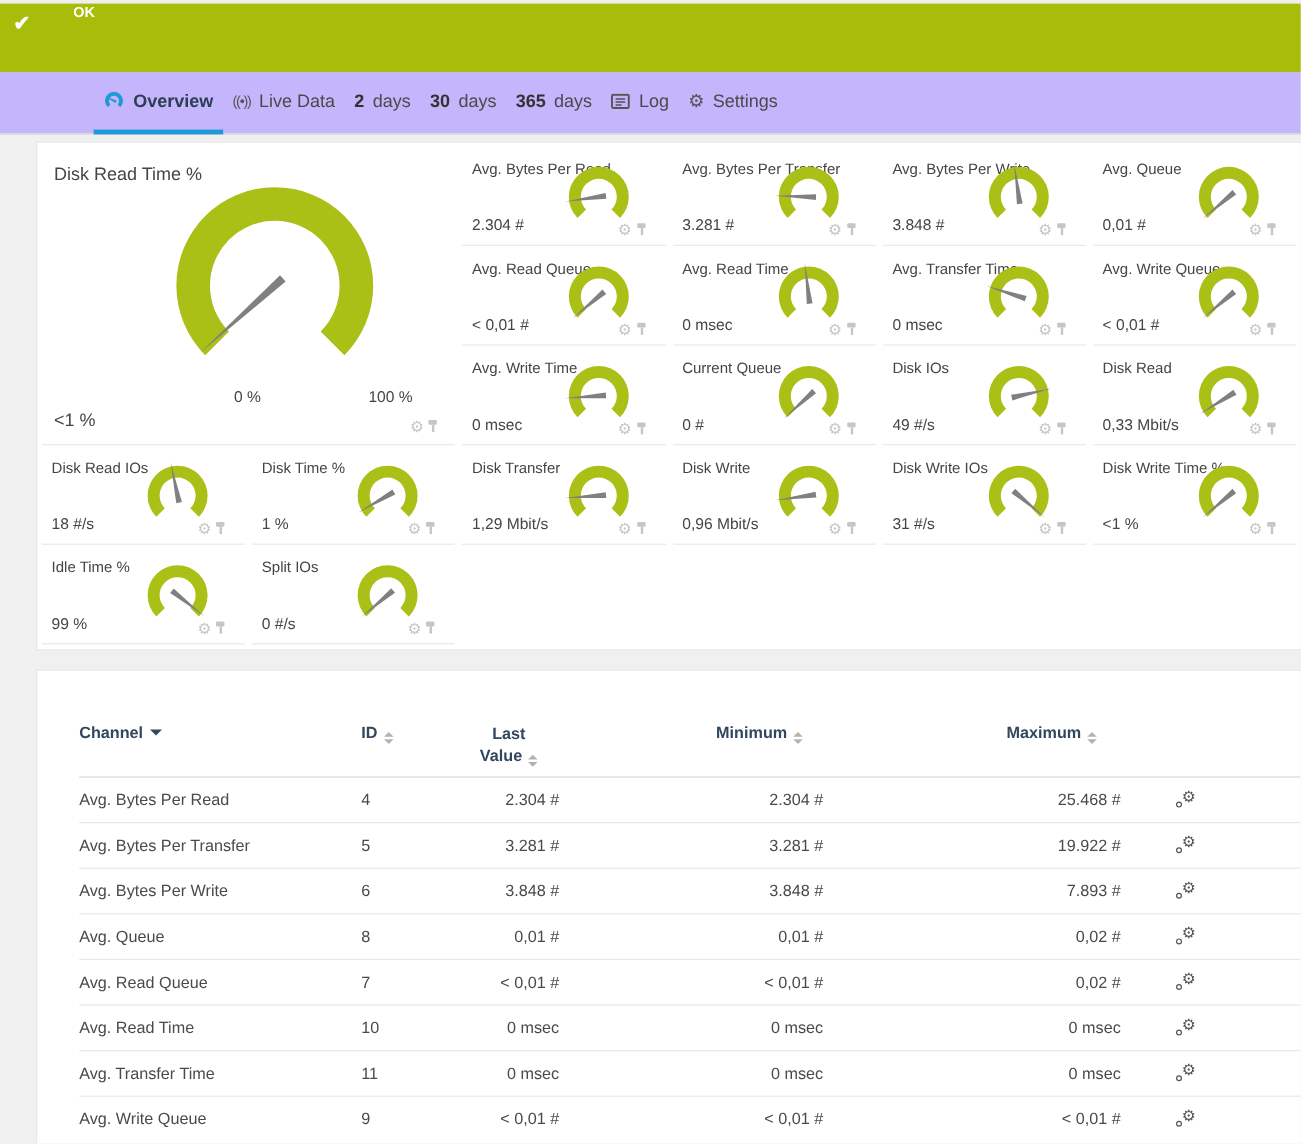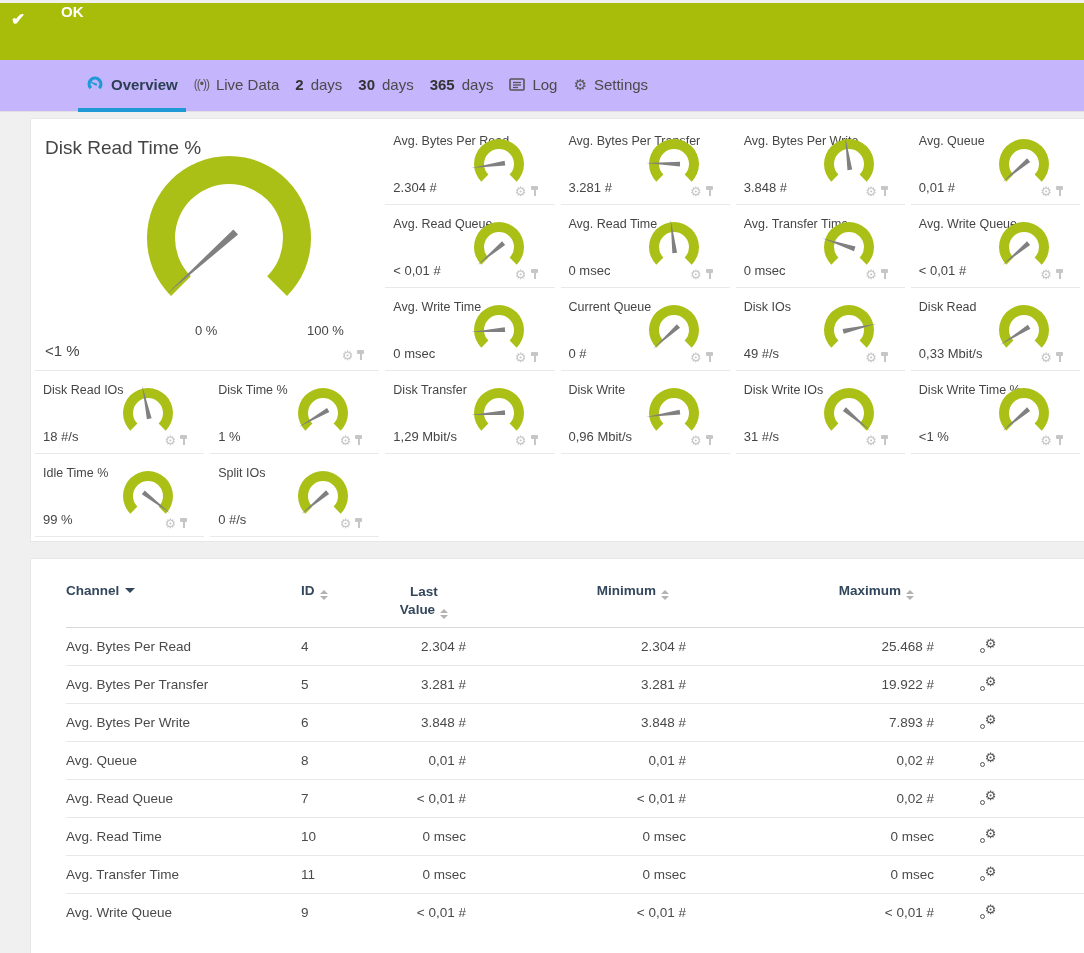--- a/index.html
+++ b/index.html
@@ -8,21 +8,21 @@
 
   
   .topbar { height:57px; background:#a8bc0a; color:#fff; position:relative; }
   .check-icon { position:absolute; left:11px; top:6px; font-size:17px; font-weight:bold; }
   .title-line { padding:5px 0 0 33px; font-size:20px; white-space:nowrap; }
   .sensor-word { font-style:italic; margin-right:7px; }
   .sensor-title { font-weight:bold; }
   .flag-icon { font-size:12px; vertical-align:9px; margin-left:4px; }
   .stars { font-size:14px; letter-spacing:1px; margin-left:26px; display:inline-block;
            transform:translateY(-4px); cursor:pointer; }
-  .status-ok { font-size:15px; font-weight:bold; padding-left:61px; margin-top:3px; }
+  .status-ok { font-size:12px; font-weight:bold; padding-left:61px; margin-top:3px; }
 
   
   .tabs { height:52px; background:#c4b5fd; border-bottom:1px solid #e0e0e0;
           display:flex; align-items:stretch; 
           padding:0 30px 0 78px; }
   .tab { display:flex; align-items:center; gap:7px; font-size:15px; color:#4a4a4a;
          cursor:pointer; padding:0 8px; border-bottom:4px solid transparent;
          margin-bottom:-1px; }
   .tab.active { color:#2b3e52; font-weight:bold; border-bottom-color:#1f9ad7; }
   .tab .num { font-weight:bold; color:#333; }
@@ -48,30 +48,30 @@
   .cell .actions { position:absolute; right:16px; bottom:6px; display:flex;
                    align-items:center; gap:3px; }
   .mini-gear { font-size:13px; color:#c6c6c6; line-height:1; cursor:pointer; }
   .pin-icon { width:9px; height:11px; position:relative; display:inline-block; cursor:pointer; }
   .pin-icon::before { content:""; position:absolute; left:1px; top:0; width:7px; height:4px;
                       background:#c6c6c6; border-radius:1px; }
   .pin-icon::after { content:""; position:absolute; left:4px; top:4px; width:2px; height:6px;
                      background:#c6c6c6; }
 
   .cell.big { grid-area:1 / 1 / 4 / 3; }
-  .cell.big .g-title { font-size:19px; top:15px; left:10px; }
+  .cell.big .g-title { font-size:15px; top:15px; left:10px; }
   .cell.big .g-value { font-size:15px; bottom:11px; left:10px; }
   .cell.big .gsvg { width:180px; height:160px; top:32px; right:auto; left:104px; }
   .cell.big .axis-label { position:absolute; font-size:13px; color:#454545; bottom:32px; }
   .cell.big .axis-min { left:160px; }
   .cell.big .axis-max { left:272px; }
   .cell.big .actions { right:14px; bottom:8px; }
 
   
-  .ch-table { margin-left:35px; padding-top:24px; font-size:13.5px; }
+  .ch-table { margin-left:35px; padding-top:24px; font-size:13.5px;margin-top:20px; }
   .t-row { display:flex; align-items:center; min-height:38px; border-top:1px solid #e8e8e8; }
   .t-row.head { border-top:none; align-items:flex-start; padding-bottom:8px; min-height:44px; }
   .t-row.head + .t-row { border-top:1px solid #d8d8d8; }
   .col { flex:none; }
   .col-ch   { width:235px; text-align:left; }
   .col-id   { width:45px;  text-align:left; }
   .col-last { width:130px; text-align:right; padding-right:10px; }
   .col-min  { width:215px; text-align:right; padding-right:5px; }
   .col-max  { width:245px; text-align:right; padding-right:2px; }
   .col-act  { width:104px; text-align:center; }

